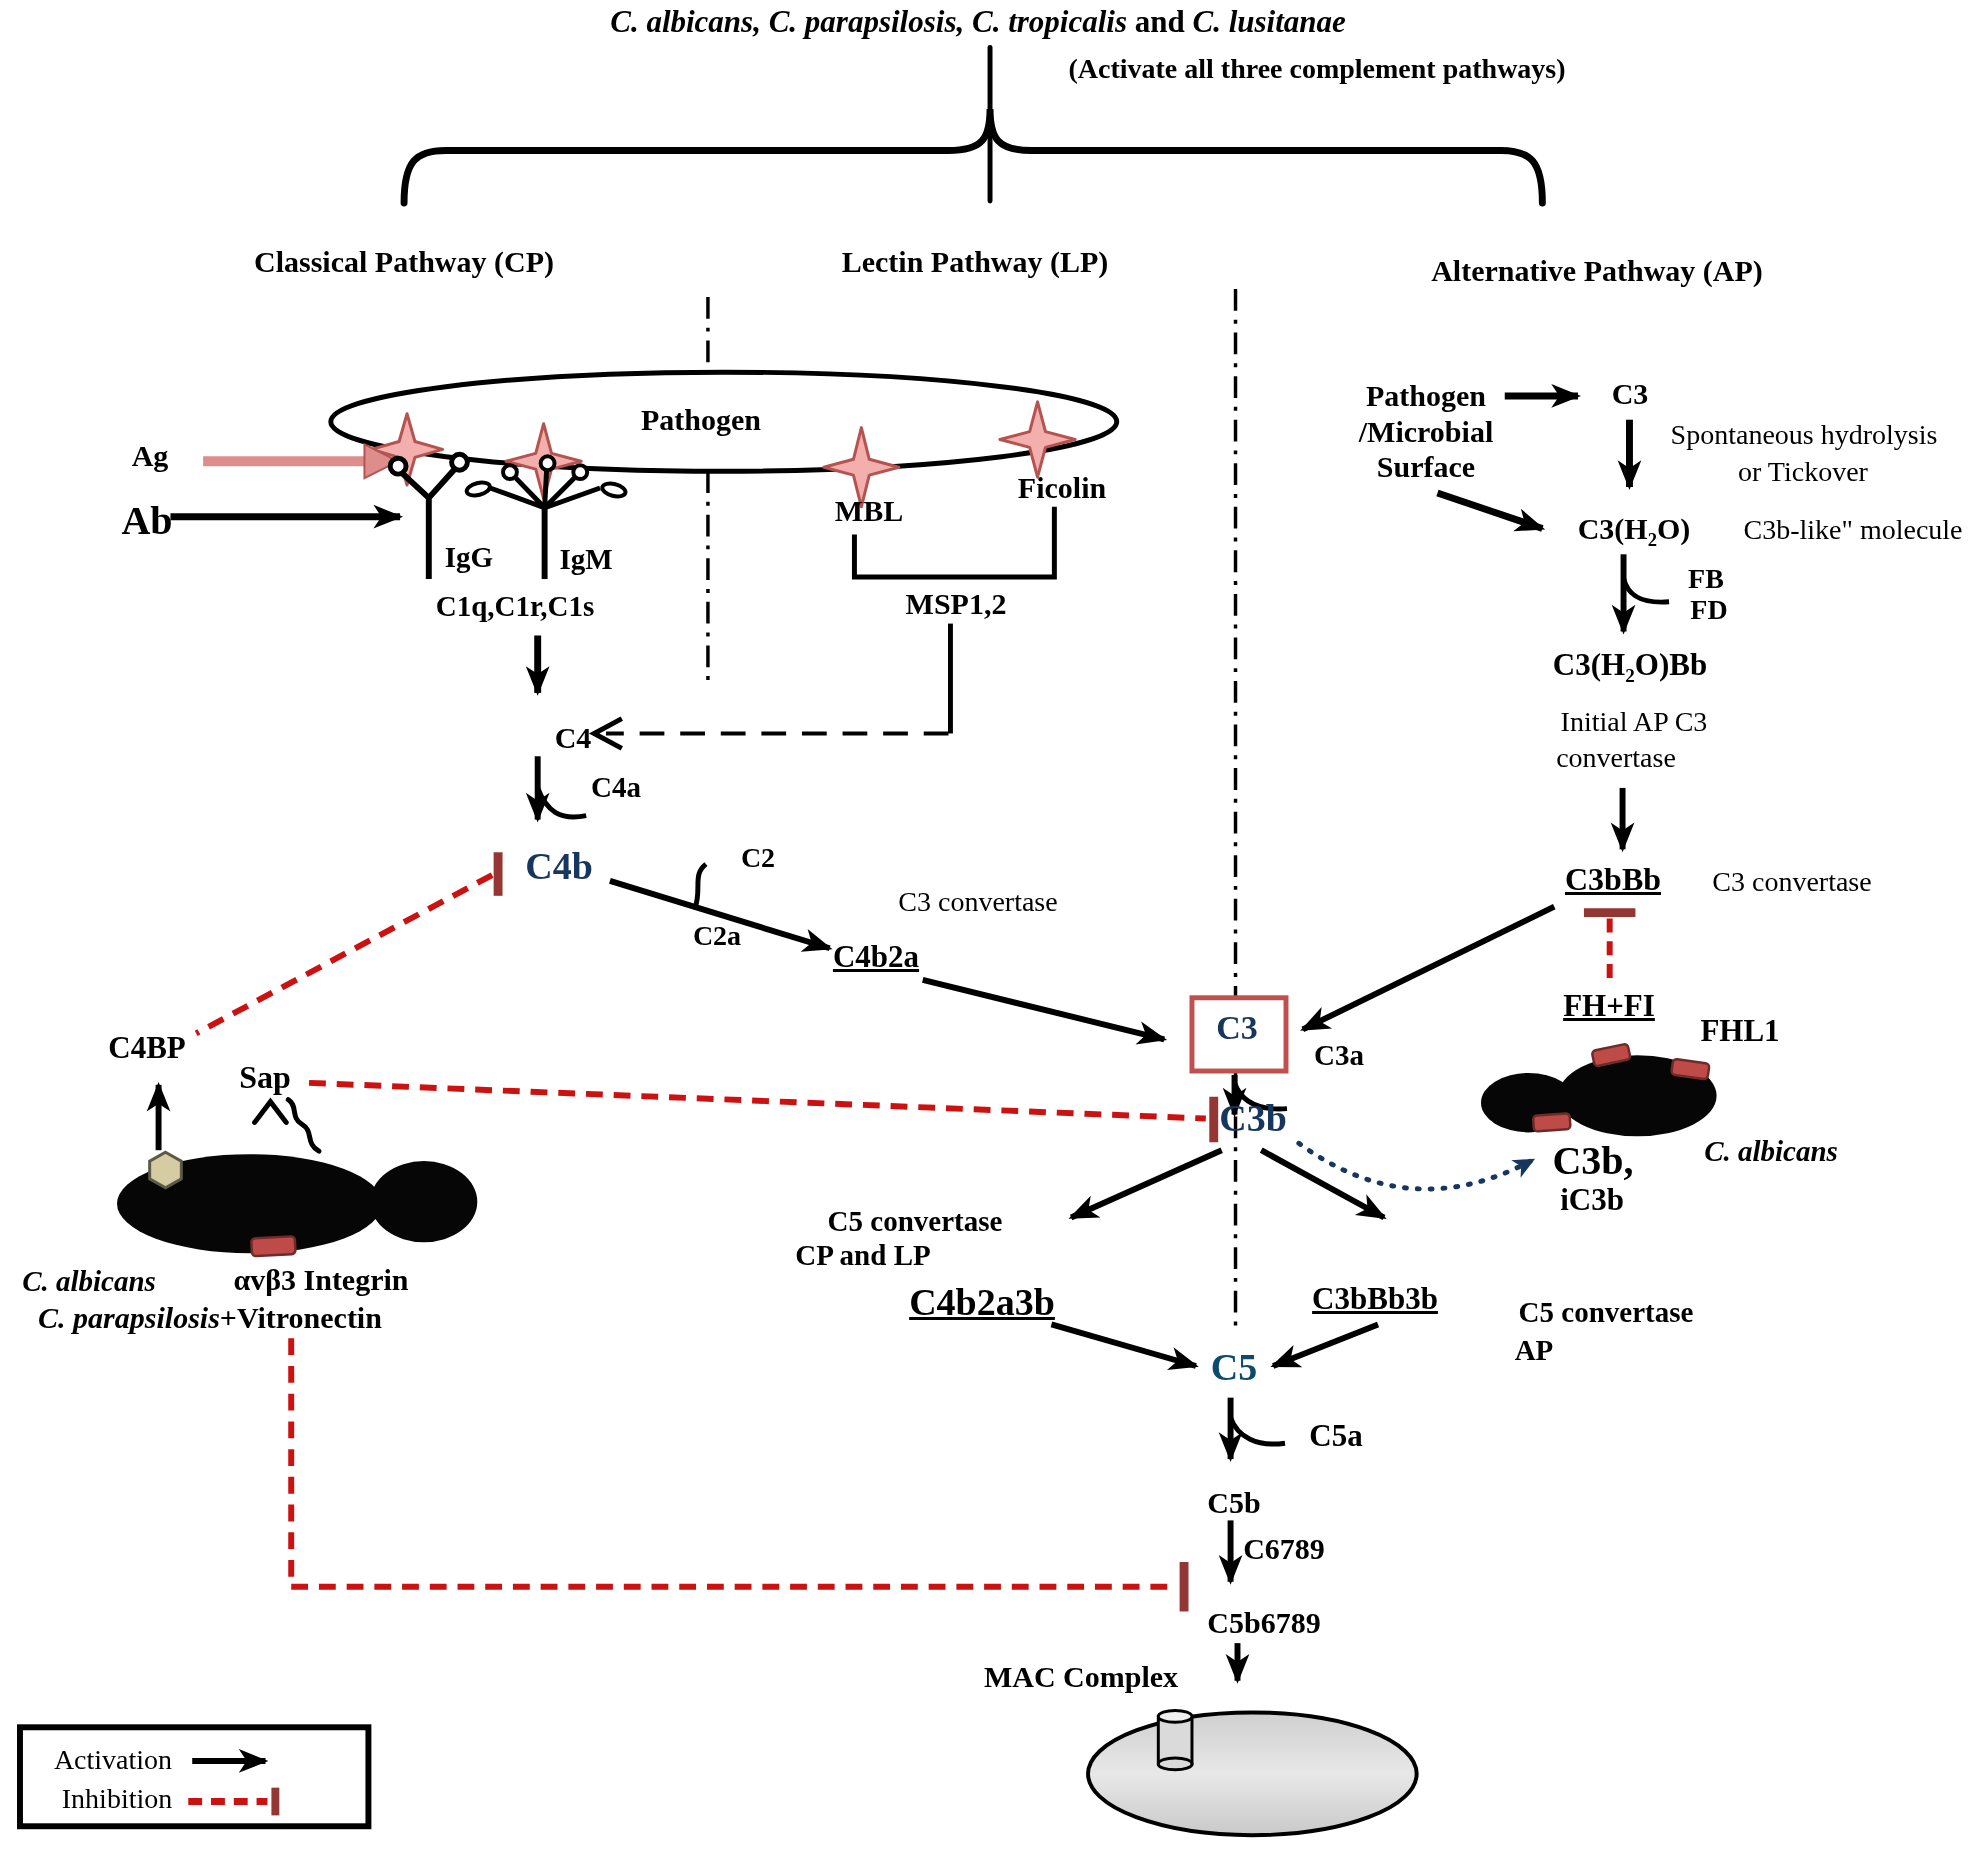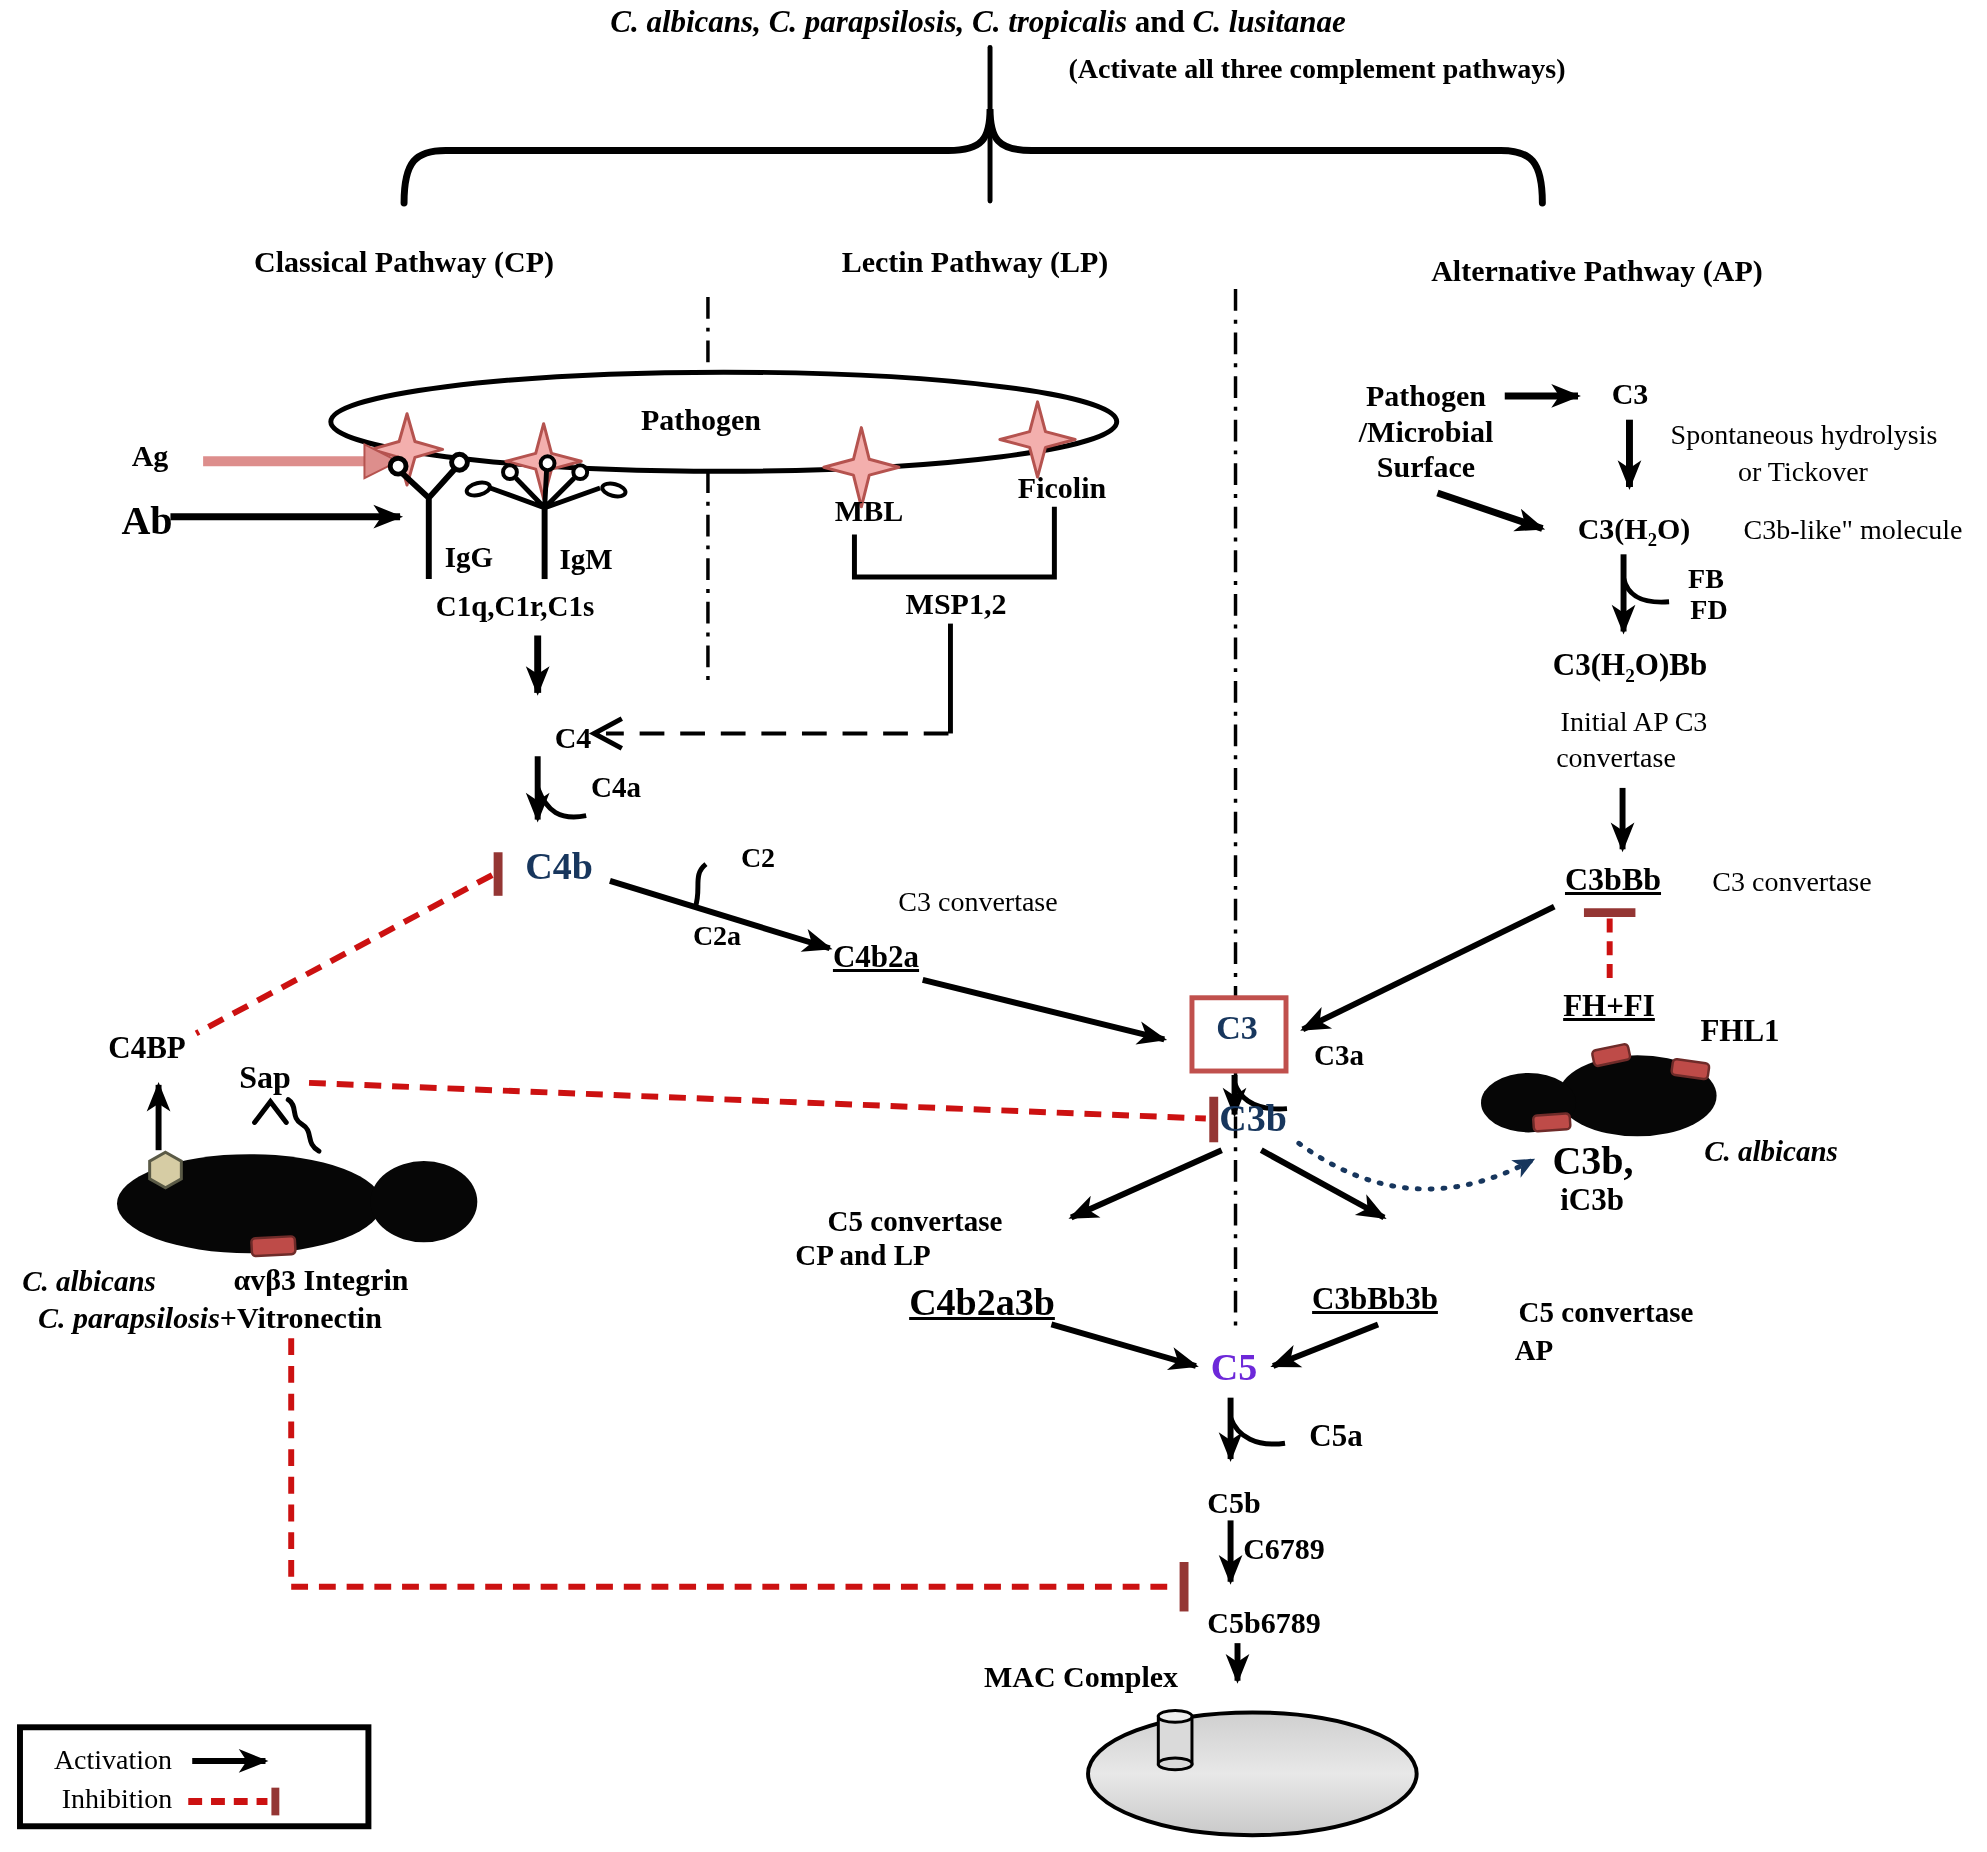--- a/index.html
+++ b/index.html
@@ -204,21 +204,21 @@
       <div class="lbl" style="left: 956px; top: 588px; font-size: 30px;">MSP1,2</div>
       <div class="lbl" style="left: 1237px; top: 1010px; font-size: 34px; color: rgb(23, 54, 93);">C3</div>
       <div class="lbl" style="left: 1339px; top: 1040px; font-size: 29px;">C3a</div>
       <div class="lbl" style="left: 1253px; top: 1099px; font-size: 38px; color: rgb(23, 54, 93);">C3b</div>
       <div class="lbl" style="left: 915px; top: 1206px; font-size: 29px;">C5 convertase</div>
       <div class="lbl" style="left: 863px; top: 1240px; font-size: 29px;">CP and LP</div>
       <div class="lbl" style="left: 982px; top: 1283px; font-size: 38px; text-decoration: underline;">C4b2a3b</div>
       <div class="lbl" style="left: 1375px; top: 1283px; font-size: 31px; text-decoration: underline;">C3bBb3b</div>
       <div class="lbl" style="left: 1606px; top: 1297px; font-size: 29px;">C5 convertase</div>
       <div class="lbl" style="left: 1534px; top: 1335px; font-size: 29px;">AP</div>
-      <div class="lbl" style="left: 1234px; top: 1348px; font-size: 38px; color: #6d28d9;">C5</div>
+      <div class="lbl" style="left: 1234px; top: 1348px; font-size: 38px; color: #0c4a6e;">C5</div>
       <div class="lbl" style="left: 1336px; top: 1420px; font-size: 31px;">C5a</div>
       <div class="lbl" style="left: 1234px; top: 1487px; font-size: 30px;">C5b</div>
       <div class="lbl" style="left: 1284px; top: 1533px; font-size: 30px;">C6789</div>
       <div class="lbl" style="left: 1264px; top: 1607px; font-size: 30px;">C5b6789</div>
       <div class="lbl" style="left: 1081px; top: 1661px; font-size: 30px;">MAC Complex</div>
       <div class="lbl" style="left: 1426px; top: 380px; font-size: 30px;">Pathogen</div>
       <div class="lbl" style="left: 1426px; top: 416px; font-size: 30px;">/Microbial</div>
       <div class="lbl" style="left: 1426px; top: 451px; font-size: 30px;">Surface</div>
       <div class="lbl" style="left: 1630px; top: 378px; font-size: 30px;">C3</div>
       <div class="lbl" style="left: 1804px; top: 420px; font-size: 28px; font-weight: normal;">Spontaneous hydrolysis</div>

